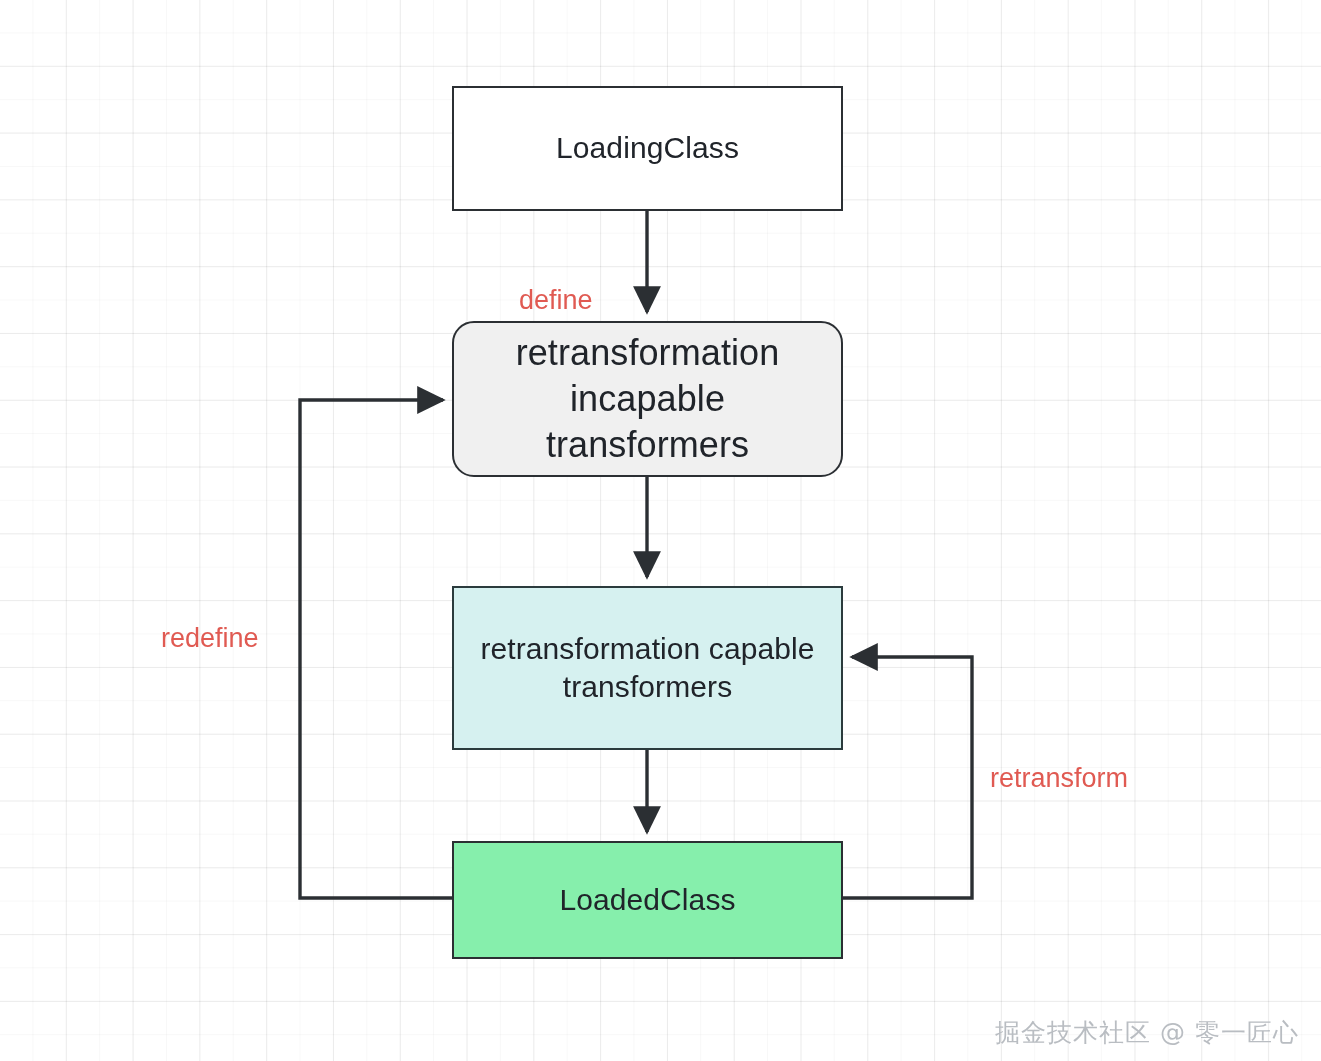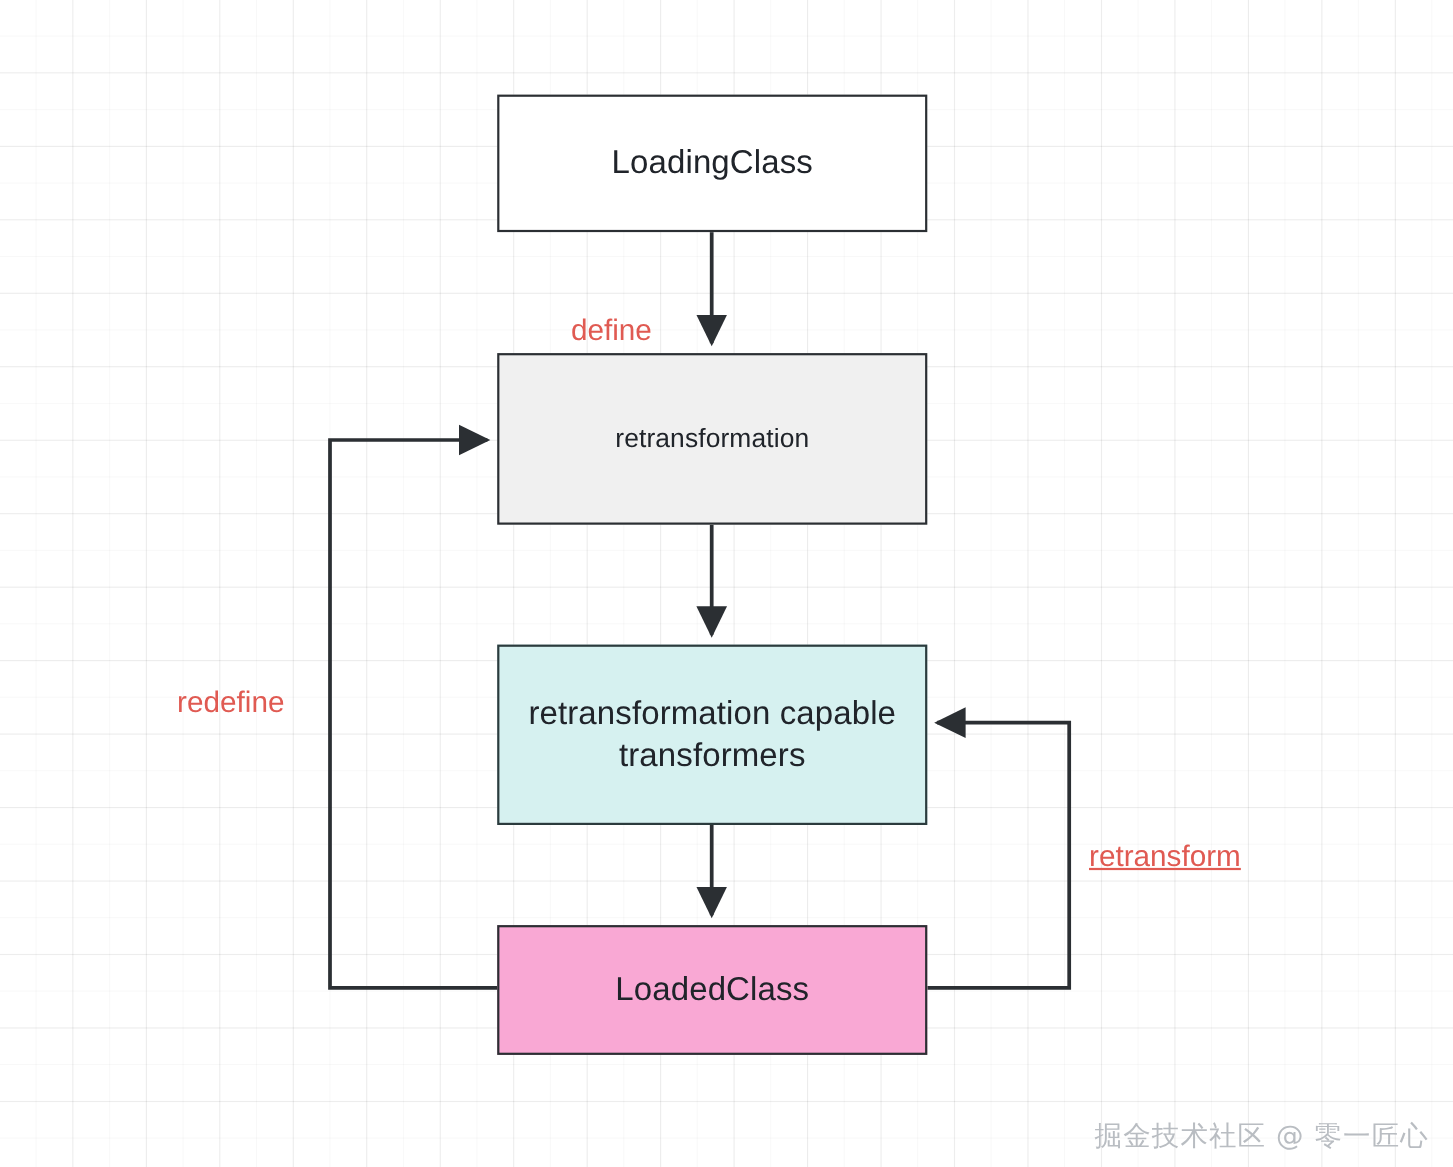--- a/index.html
+++ b/index.html
@@ -59,45 +59,46 @@
   .node-text { display: block; padding: 0 10px; }
 
   #node-loading-class {
     left: 452px; top: 86px; width: 391px; height: 125px;
     background: #ffffff;
     font-size: 30px;
   }
   #node-incapable {
     left: 452px; top: 321px; width: 391px; height: 156px;
     background: #f0f0f0;
-    font-size: 24px;
+    font-size: 36px;
+    border-radius: 22px;
   }
   #node-capable {
     left: 452px; top: 586px; width: 391px; height: 164px;
     background: #d6f1f0;
     border-color: #2b3b3d;
     font-size: 30px;
   }
   #node-loaded-class {
     left: 452px; top: 841px; width: 391px; height: 118px;
-    background: #f9a8d4;
+    background: #86efac;
     border-color: #2b2f33;
     font-size: 30px;
   }
 
   
   .edge-label {
     position: absolute;
     color: #e05a52;
     font-size: 27px;
     white-space: nowrap;
   }
   #label-define    { left: 519px; top: 245px; margin-top: 40px; }
   #label-redefine  { left: 161px; top: 623px; text-align: right; }
-  #label-retransform { left: 990px; top: 763px; text-decoration: underline; }
+  #label-retransform { left: 990px; top: 763px; }
 
   
   #watermark {
     position: absolute;
     right: 22px;
     bottom: 12px;
     font-size: 25px;
     color: #b9bdc2;
     letter-spacing: 1px;
     white-space: nowrap;
@@ -128,20 +129,21 @@
   <path d="M843,898 L972,898 L972,657 L852,657" fill="none" stroke="#2b2f33" stroke-width="3.4" stroke-linejoin="miter" marker-end="url(#arrowhead)"></path>
 </svg>
 
 <div class="node" id="node-loading-class">
   <span class="node-text">LoadingClass</span>
 </div>
 
 <div class="node" id="node-incapable">
   <span class="node-text">
     <span>retransformation</span><br>
+    <span>incapable transformers</span>
   </span>
 </div>
 
 <div class="node" id="node-capable">
   <span class="node-text">
     <span>retransformation capable</span><br>
     <span>transformers</span>
   </span>
 </div>
 

